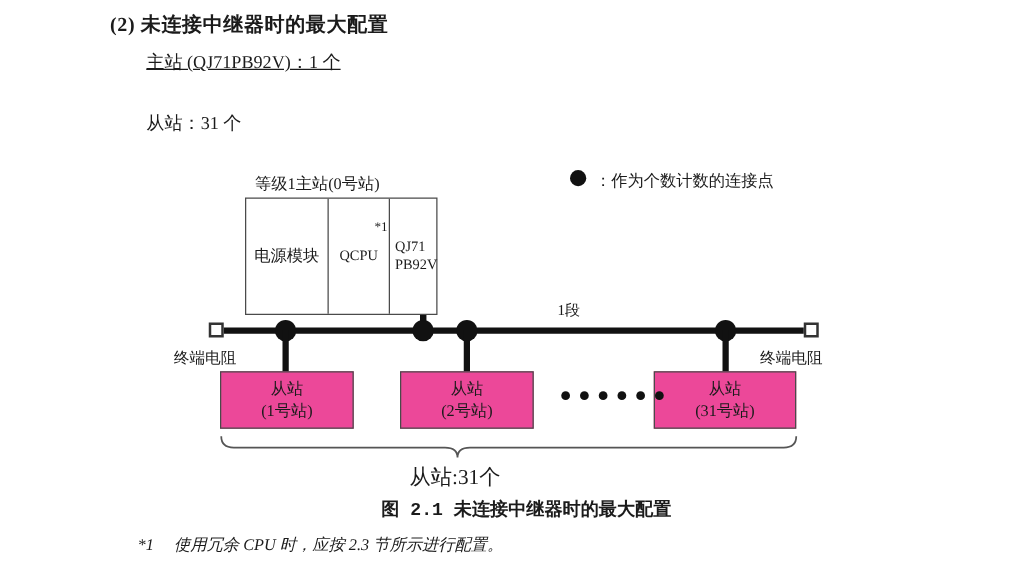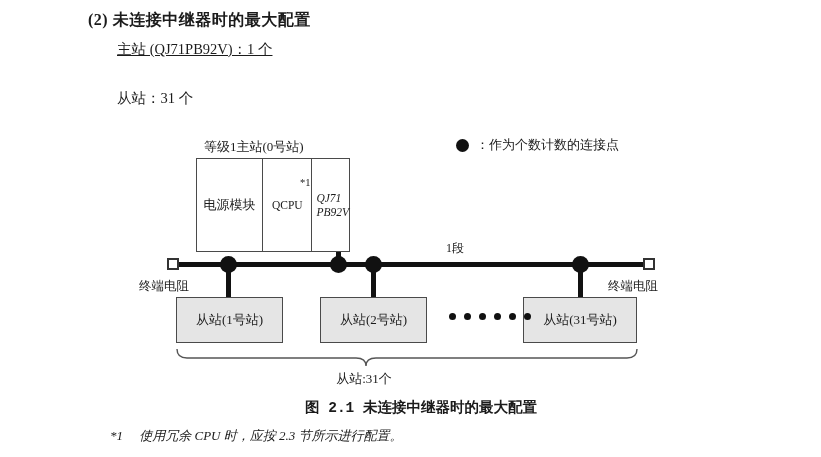--- a/index.html
+++ b/index.html
@@ -70,33 +70,31 @@
     width: 50px; border-right: 1.5px solid #4a4a4a;
     font-size: 11.5px;
   }
   #cell-pb92v {
     width: 37px;
     justify-content: flex-start;
     padding-left: 4px;
     font-size: 11.5px;
     line-height: 1.25;
     white-space: nowrap;
-    font-style: italic;
   }
   #cpu-footnote-mark {
     position: absolute;
     right: 1px; top: 18px;
     font-size: 10.5px;
   }
 
   
   #legend {
     left: 456px; top: 136px;
     display: flex;
-    align-items: center;
     font-size: 13px;
     white-space: nowrap;
   }
   #legend-dot {
     width: 13px; height: 13px;
     border-radius: 50%;
     background: #111;
     display: inline-block;
     margin-right: 7px;
   }
@@ -140,25 +138,25 @@
   }
   
   .drop-line { width: 5px; background: #111; }
   
   #drop-master-up { left: 336px; top: 252px; height: 14px; }
 
   
   .slave-box {
     border: 1.5px solid #4a4a4a;
     box-sizing: border-box;
-    background: #e5e5e5;
+    background: #ec4899;
     top: 297px;
     height: 46px;
     display: flex;
-    flex-direction: row;
+    flex-direction: column;
     align-items: center;
     justify-content: center;
     font-size: 13px;
     line-height: 1.35;
   }
   #slave-box-1  { left: 176px; width: 107px; }
   #slave-box-2  { left: 320px; width: 107px; }
   #slave-box-31 { left: 523px; width: 114px; }
 
   #ellipsis-dots {
@@ -170,21 +168,21 @@
     width: 7px; height: 7px;
     border-radius: 50%;
     background: #111;
     display: block;
   }
 
   
   #brace-group { left: 0; top: 0; }
   #brace-label {
     left: 364px; top: 370px;
-    font-size: 13px;
+    font-size: 17px;
     white-space: nowrap;
     transform: translateX(-50%);
   }
 
   
   #figure-caption {
     left: 305px; top: 398px;
     font-size: 14.5px;
     font-weight: bold;
     white-space: nowrap;

